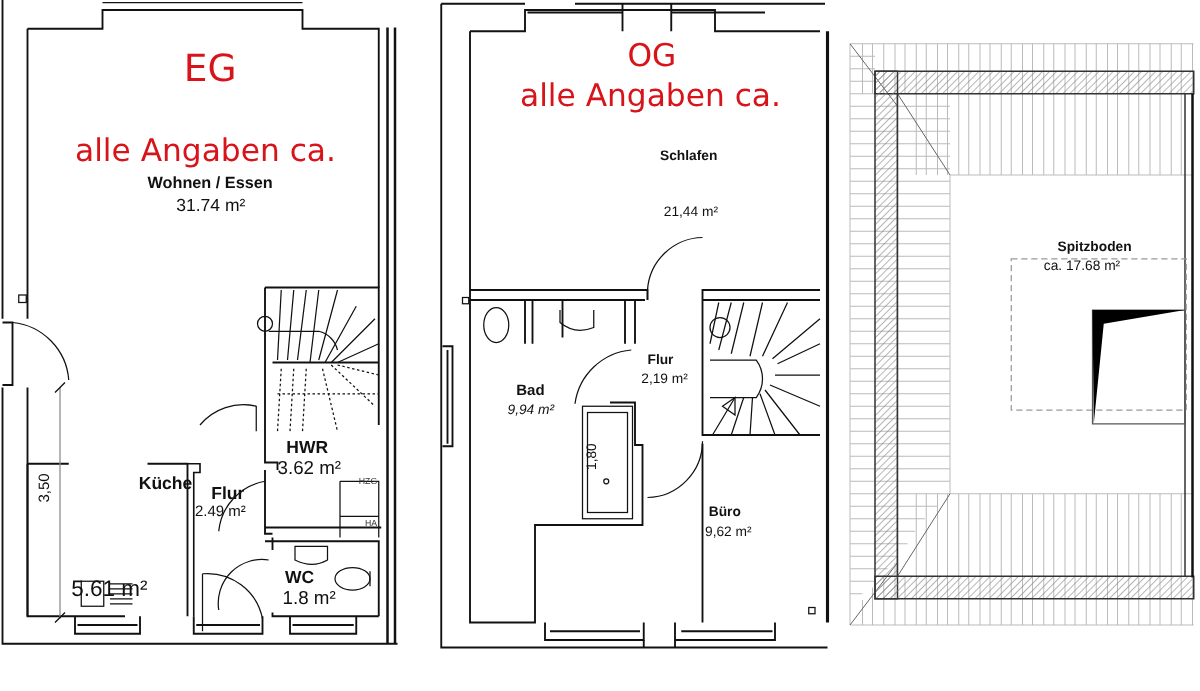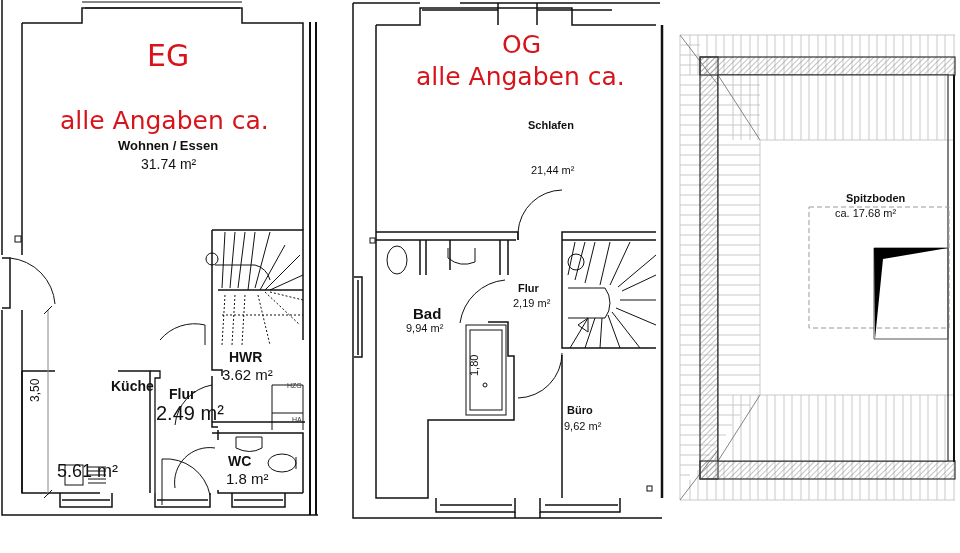--- a/index.html
+++ b/index.html
@@ -77,21 +77,21 @@
   <span class="lbl room-name" style="left:118px;top:138px;font-size:13px;">Wohnen / Essen</span>
   <span class="lbl" style="left:141px;top:156px;font-size:14px;">31.74 m²</span>
 
   <span class="lbl room-name" style="left:63px;top:378px;font-size:14px;padding-left:48px;">Küche</span>
   <span class="lbl" style="left:57px;top:417px;font-size:18px;margin-top:44px;">5.61 m²</span>
 
   <span class="lbl room-name" style="left:229px;top:349px;font-size:14px;">HWR</span>
   <span class="lbl" style="left:222px;top:366px;font-size:15px;">3.62 m²</span>
 
   <span class="lbl room-name" style="left:169px;top:386px;font-size:14px;">Flur</span>
-  <span class="lbl" style="left:156px;top:402px;font-size:20px;">2.49 m²</span>
+  <span class="lbl" style="left:156px;top:402px;font-size:12px;">2.49 m²</span>
 
   <span class="lbl room-name" style="left:228px;top:453px;font-size:14px;">WC</span>
   <span class="lbl" style="left:226px;top:470px;font-size:15px;">1.8 m²</span>
 
   <span class="lbl" style="left:28px;top:402px;font-size:12px;transform:rotate(-90deg);transform-origin:left top;">3,50</span>
 
   <span class="small" style="left:287px;top:382px;">HZG</span>
   <span class="small" style="left:292px;top:416px;">HA</span>
 </div>
 
@@ -146,22 +146,22 @@
 
   <span class="red" style="left:162px;top:30px;font-size:25px;">OG</span>
   <span class="red" style="left:76px;top:62px;font-size:25px;">alle Angaben ca.</span>
 
   <span class="lbl room-name" style="left:188px;top:119px;font-size:11px;">Schlafen</span>
   <span class="lbl" style="left:191px;top:136px;font-size:11px;margin-top:28px;">21,44 m²</span>
 
   <span class="lbl room-name" style="left:178px;top:282px;font-size:11px;">Flur</span>
   <span class="lbl" style="left:173px;top:297px;font-size:11px;">2,19 m²</span>
 
-  <span class="lbl room-name" style="left:73px;top:305px;font-size:15px;">Bad</span>
-  <span class="lbl" style="left:66px;top:322px;font-size:11px;">9,94 m²</span>
+  <span class="lbl room-name" style="left:73px;top:305px;font-size:12px;">Bad</span>
+  <span class="lbl" style="left:66px;top:322px;font-size:11px;font-style:italic;">9,94 m²</span>
 
   <span class="lbl room-name" style="left:227px;top:404px;font-size:11px;">Büro</span>
   <span class="lbl" style="left:224px;top:420px;font-size:11px;">9,62 m²</span>
 
   <span class="lbl" style="left:128px;top:376px;font-size:11px;transform:rotate(-90deg);transform-origin:left top;">1,80</span>
 </div>
 
 <div class="plan" style="left:670px;width:290px;height:553px;">
   <svg width="290" height="553">
     <defs>

